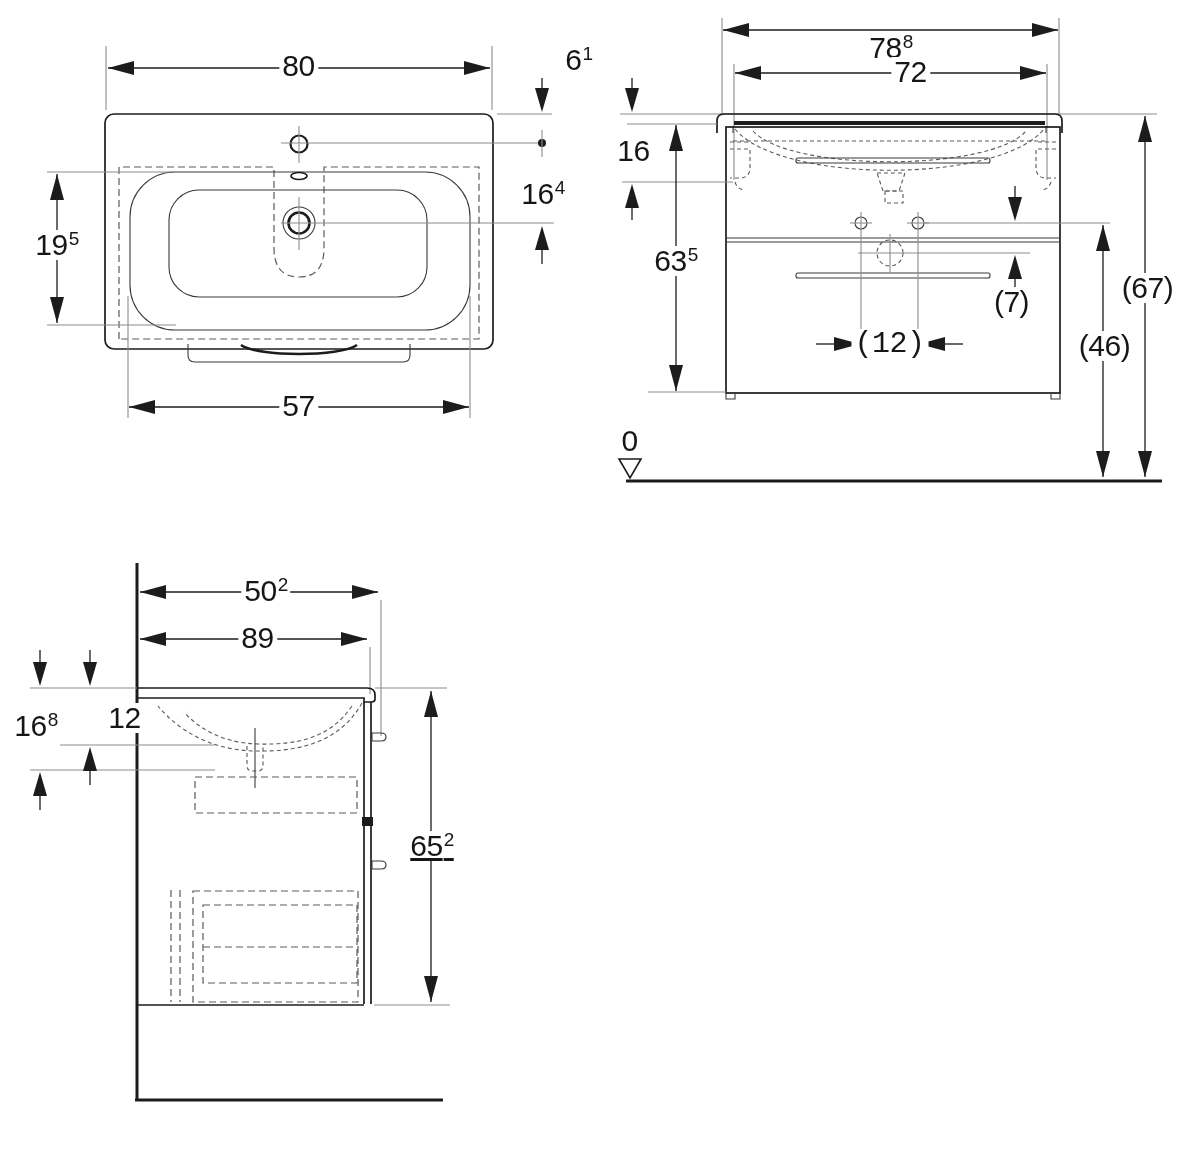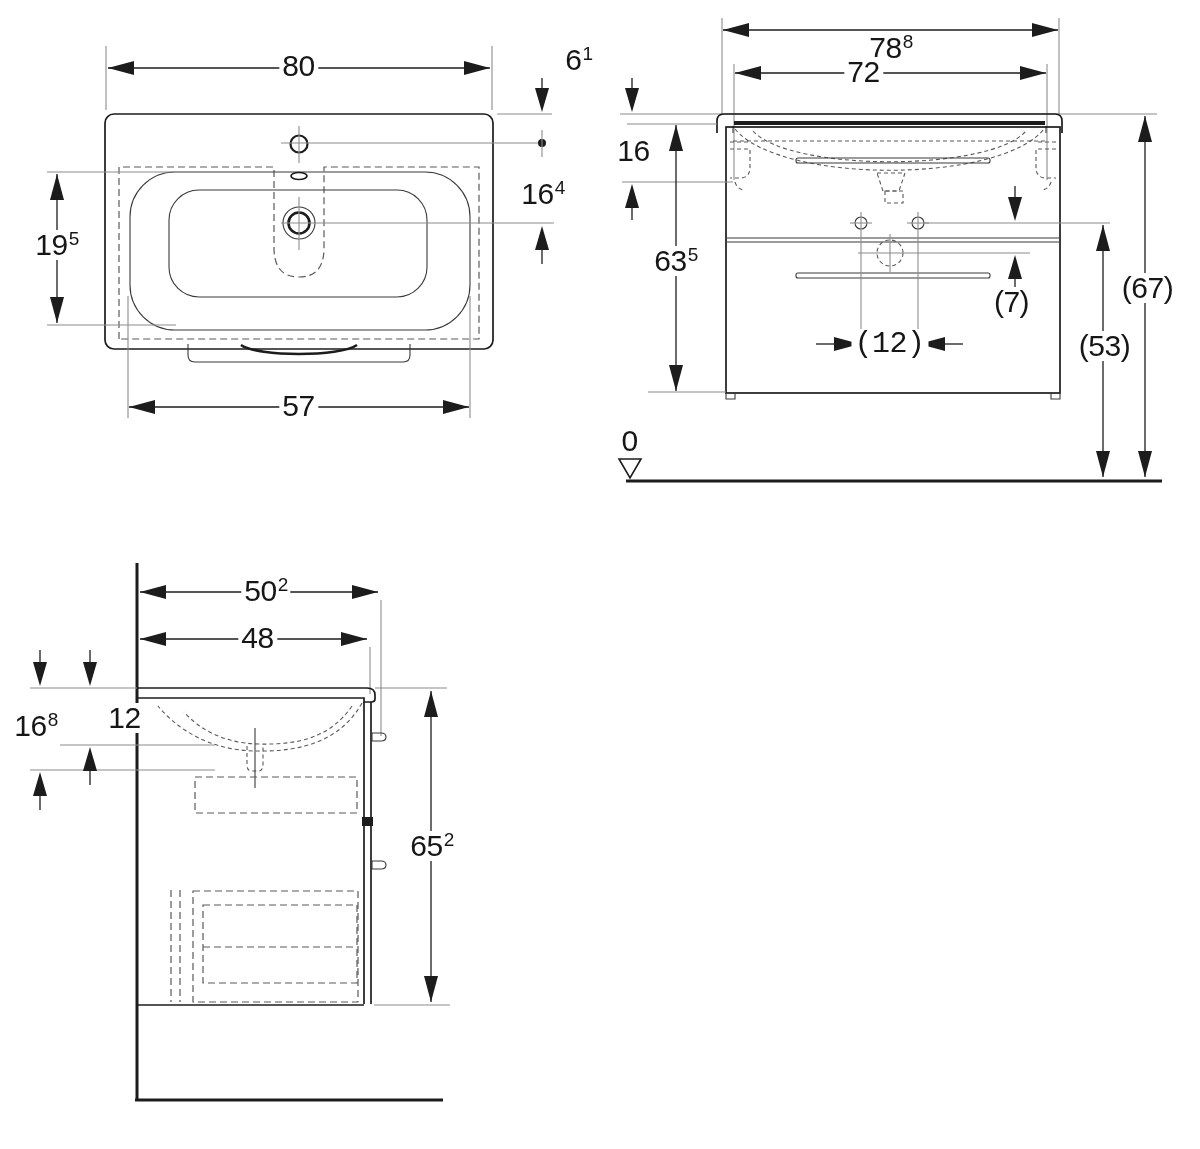--- a/index.html
+++ b/index.html
@@ -286,28 +286,28 @@
   </g>
 </svg>
 
 <div class="dim-label" style="left:299px; top:66px;"><span>80</span><span class="sup"></span></div>
 <div class="dim-label" style="left:543px; top:60px;margin-left:36px;"><span>6</span><span class="sup">1</span></div>
 <div class="dim-label" style="left:543px; top:194px;"><span>16</span><span class="sup">4</span></div>
 <div class="dim-label" style="left:57px; top:245px;"><span>19</span><span class="sup">5</span></div>
 <div class="dim-label" style="left:299px; top:406px;"><span>57</span><span class="sup"></span></div>
 
 <div class="dim-label" style="left:891px; top:48px;"><span>78</span><span class="sup">8</span></div>
-<div class="dim-label" style="left:864px; top:72px;text-align:right;"><span>72</span><span class="sup"></span></div>
+<div class="dim-label" style="left:911px; top:72px;text-align:right;"><span>72</span><span class="sup"></span></div>
 <div class="dim-label" style="left:634px; top:151px;"><span>16</span><span class="sup"></span></div>
 <div class="dim-label" style="left:676px; top:261px;"><span>63</span><span class="sup">5</span></div>
 <div class="dim-label" style="left:1012px; top:302px;"><span>(7)</span><span class="sup"></span></div>
 <div class="dim-label" style="left:890px; top:344px;font-family:Liberation Mono, monospace;"><span>(12)</span><span class="sup"></span></div>
-<div class="dim-label" style="left:1105px; top:346px;"><span>(53)</span><span class="sup"></span></div>
+<div class="dim-label" style="left:1105px; top:346px;"><span>(46)</span><span class="sup"></span></div>
 <div class="dim-label" style="left:1148px; top:288px;"><span>(67)</span><span class="sup"></span></div>
 <div class="dim-label" style="left:630px; top:441px;"><span>0</span><span class="sup"></span></div>
 
 <div class="dim-label" style="left:266px; top:591px;"><span>50</span><span class="sup">2</span></div>
-<div class="dim-label" style="left:258px; top:638px;"><span>48</span><span class="sup"></span></div>
+<div class="dim-label" style="left:258px; top:638px;"><span>89</span><span class="sup"></span></div>
 <div class="dim-label" style="left:36px; top:726px;"><span>16</span><span class="sup">8</span></div>
 <div class="dim-label" style="left:91px; top:718px;margin-left:34px;"><span>12</span><span class="sup"></span></div>
-<div class="dim-label" style="left:432px; top:846px;"><span>65</span><span class="sup">2</span></div>
+<div class="dim-label" style="left:432px; top:846px;text-decoration:underline;"><span>65</span><span class="sup">2</span></div>
 
 </div>
 
 </body></html>

